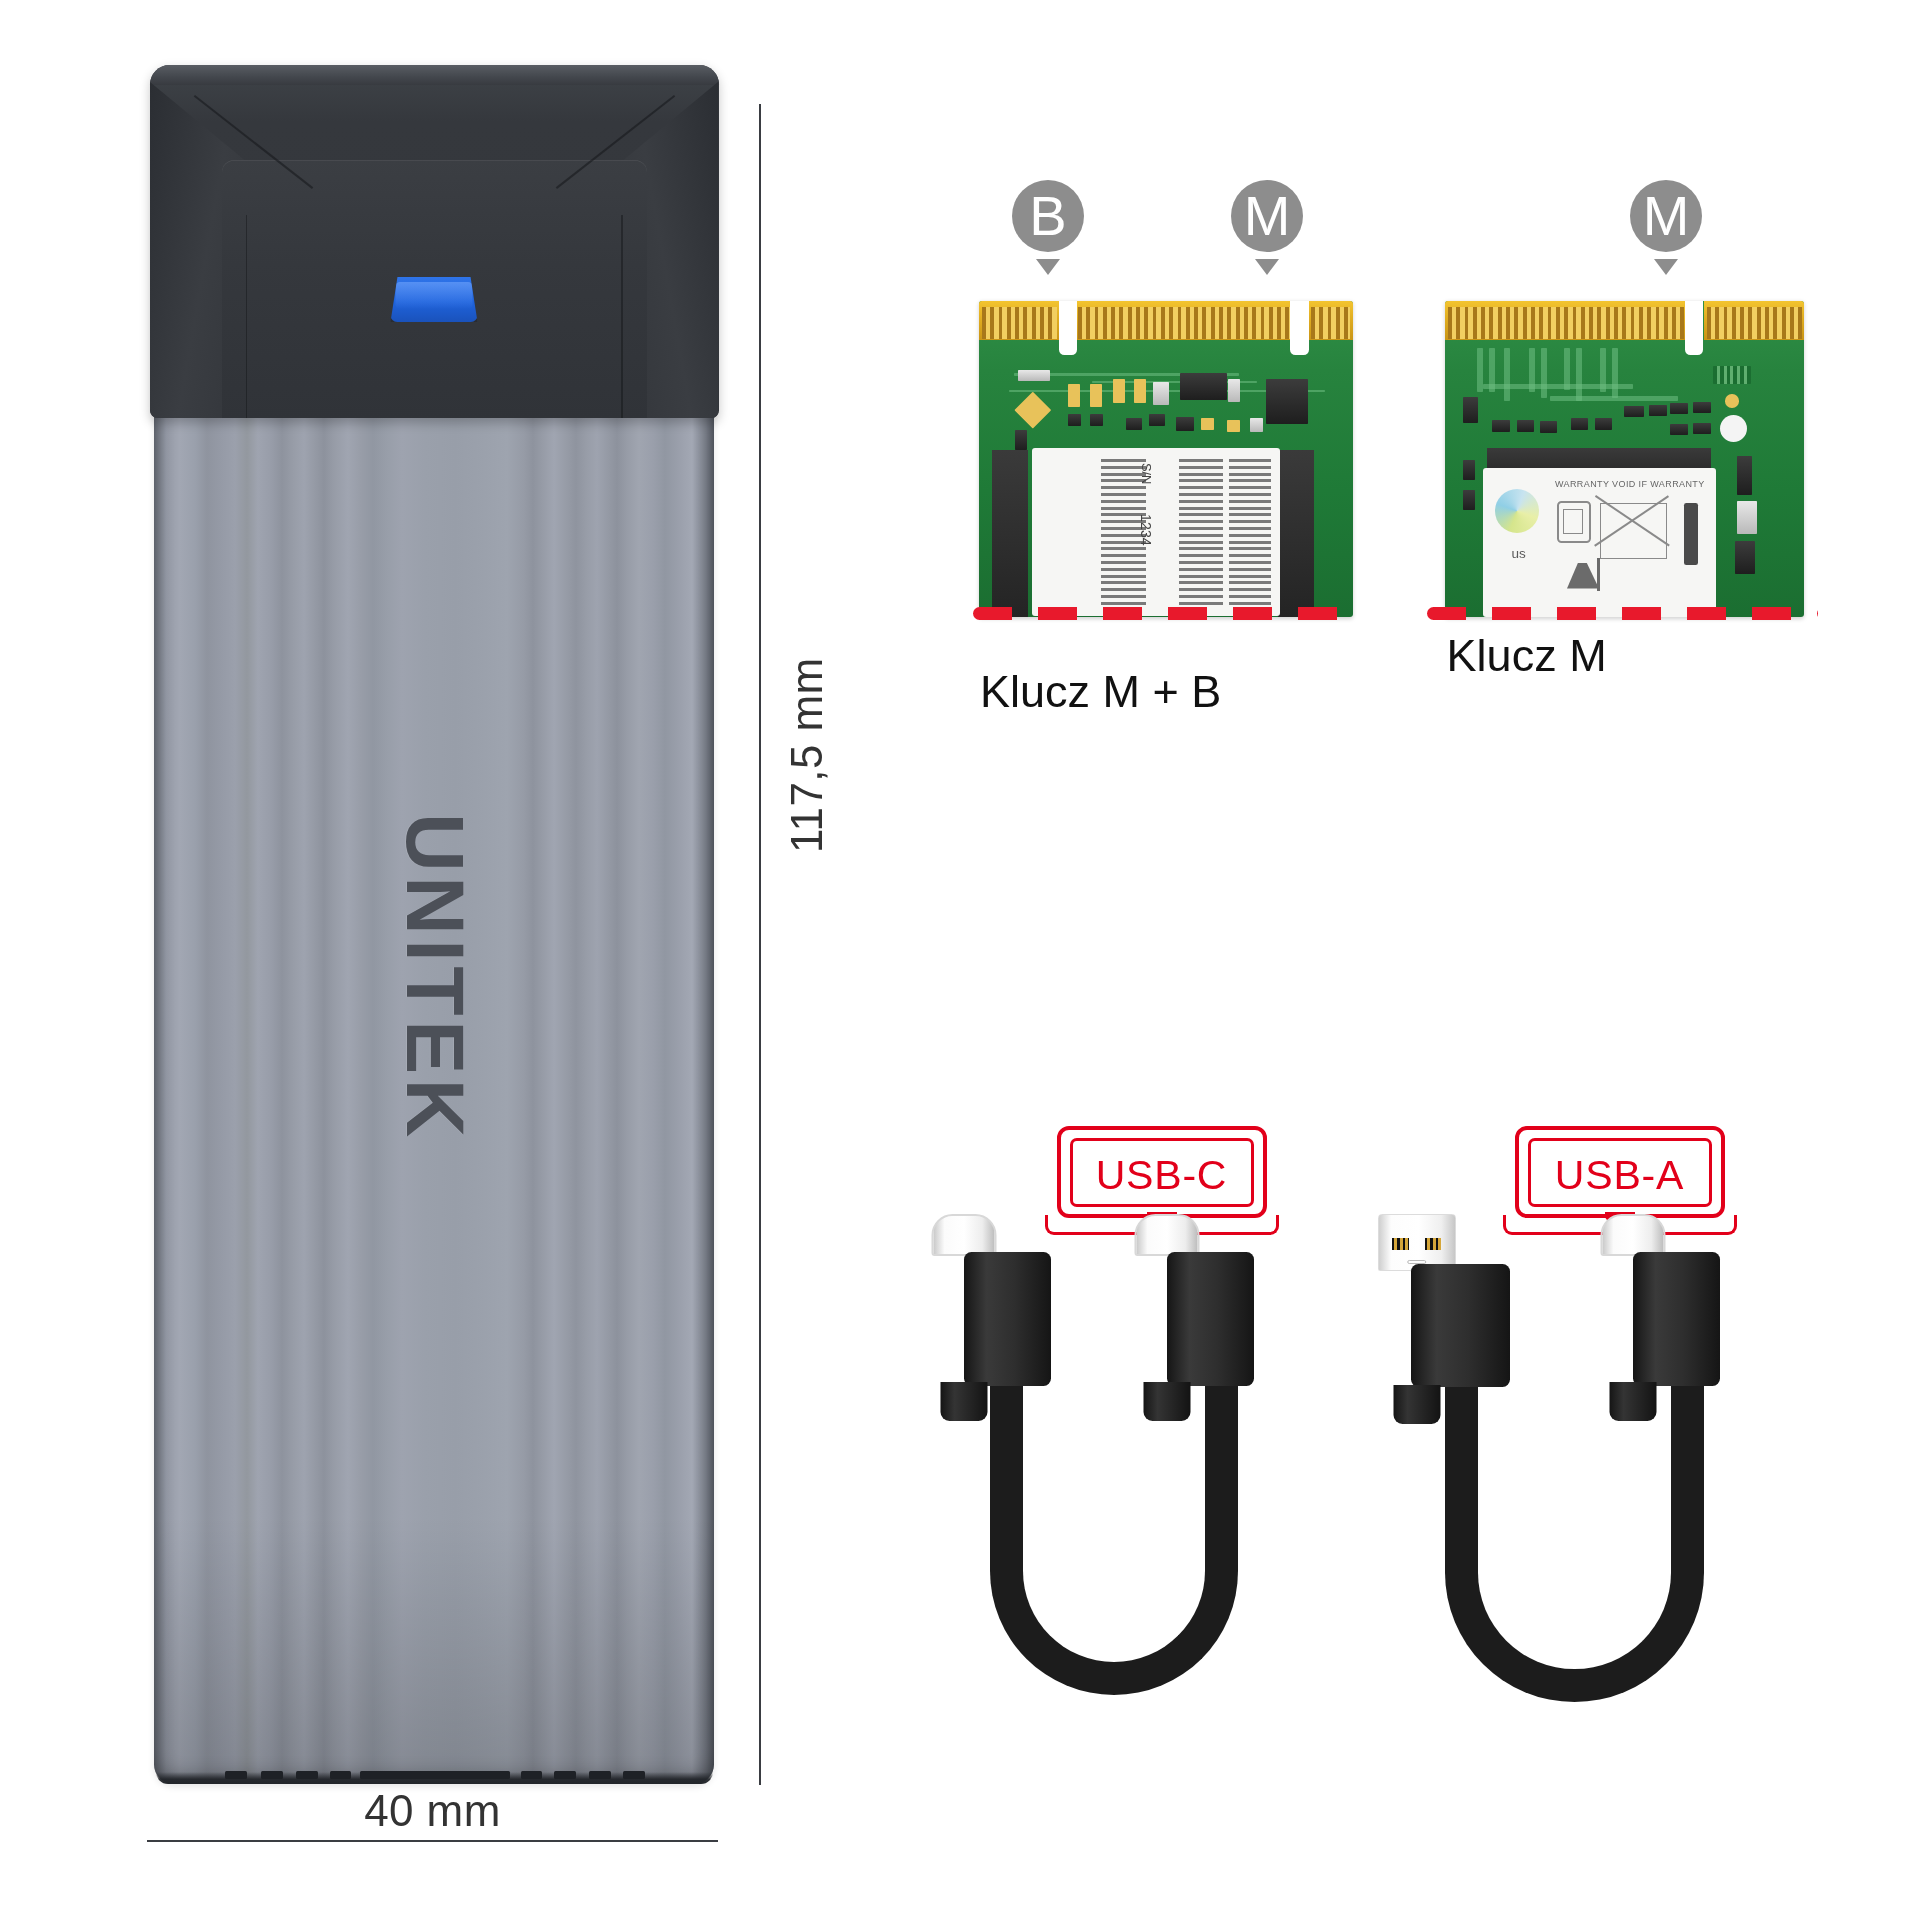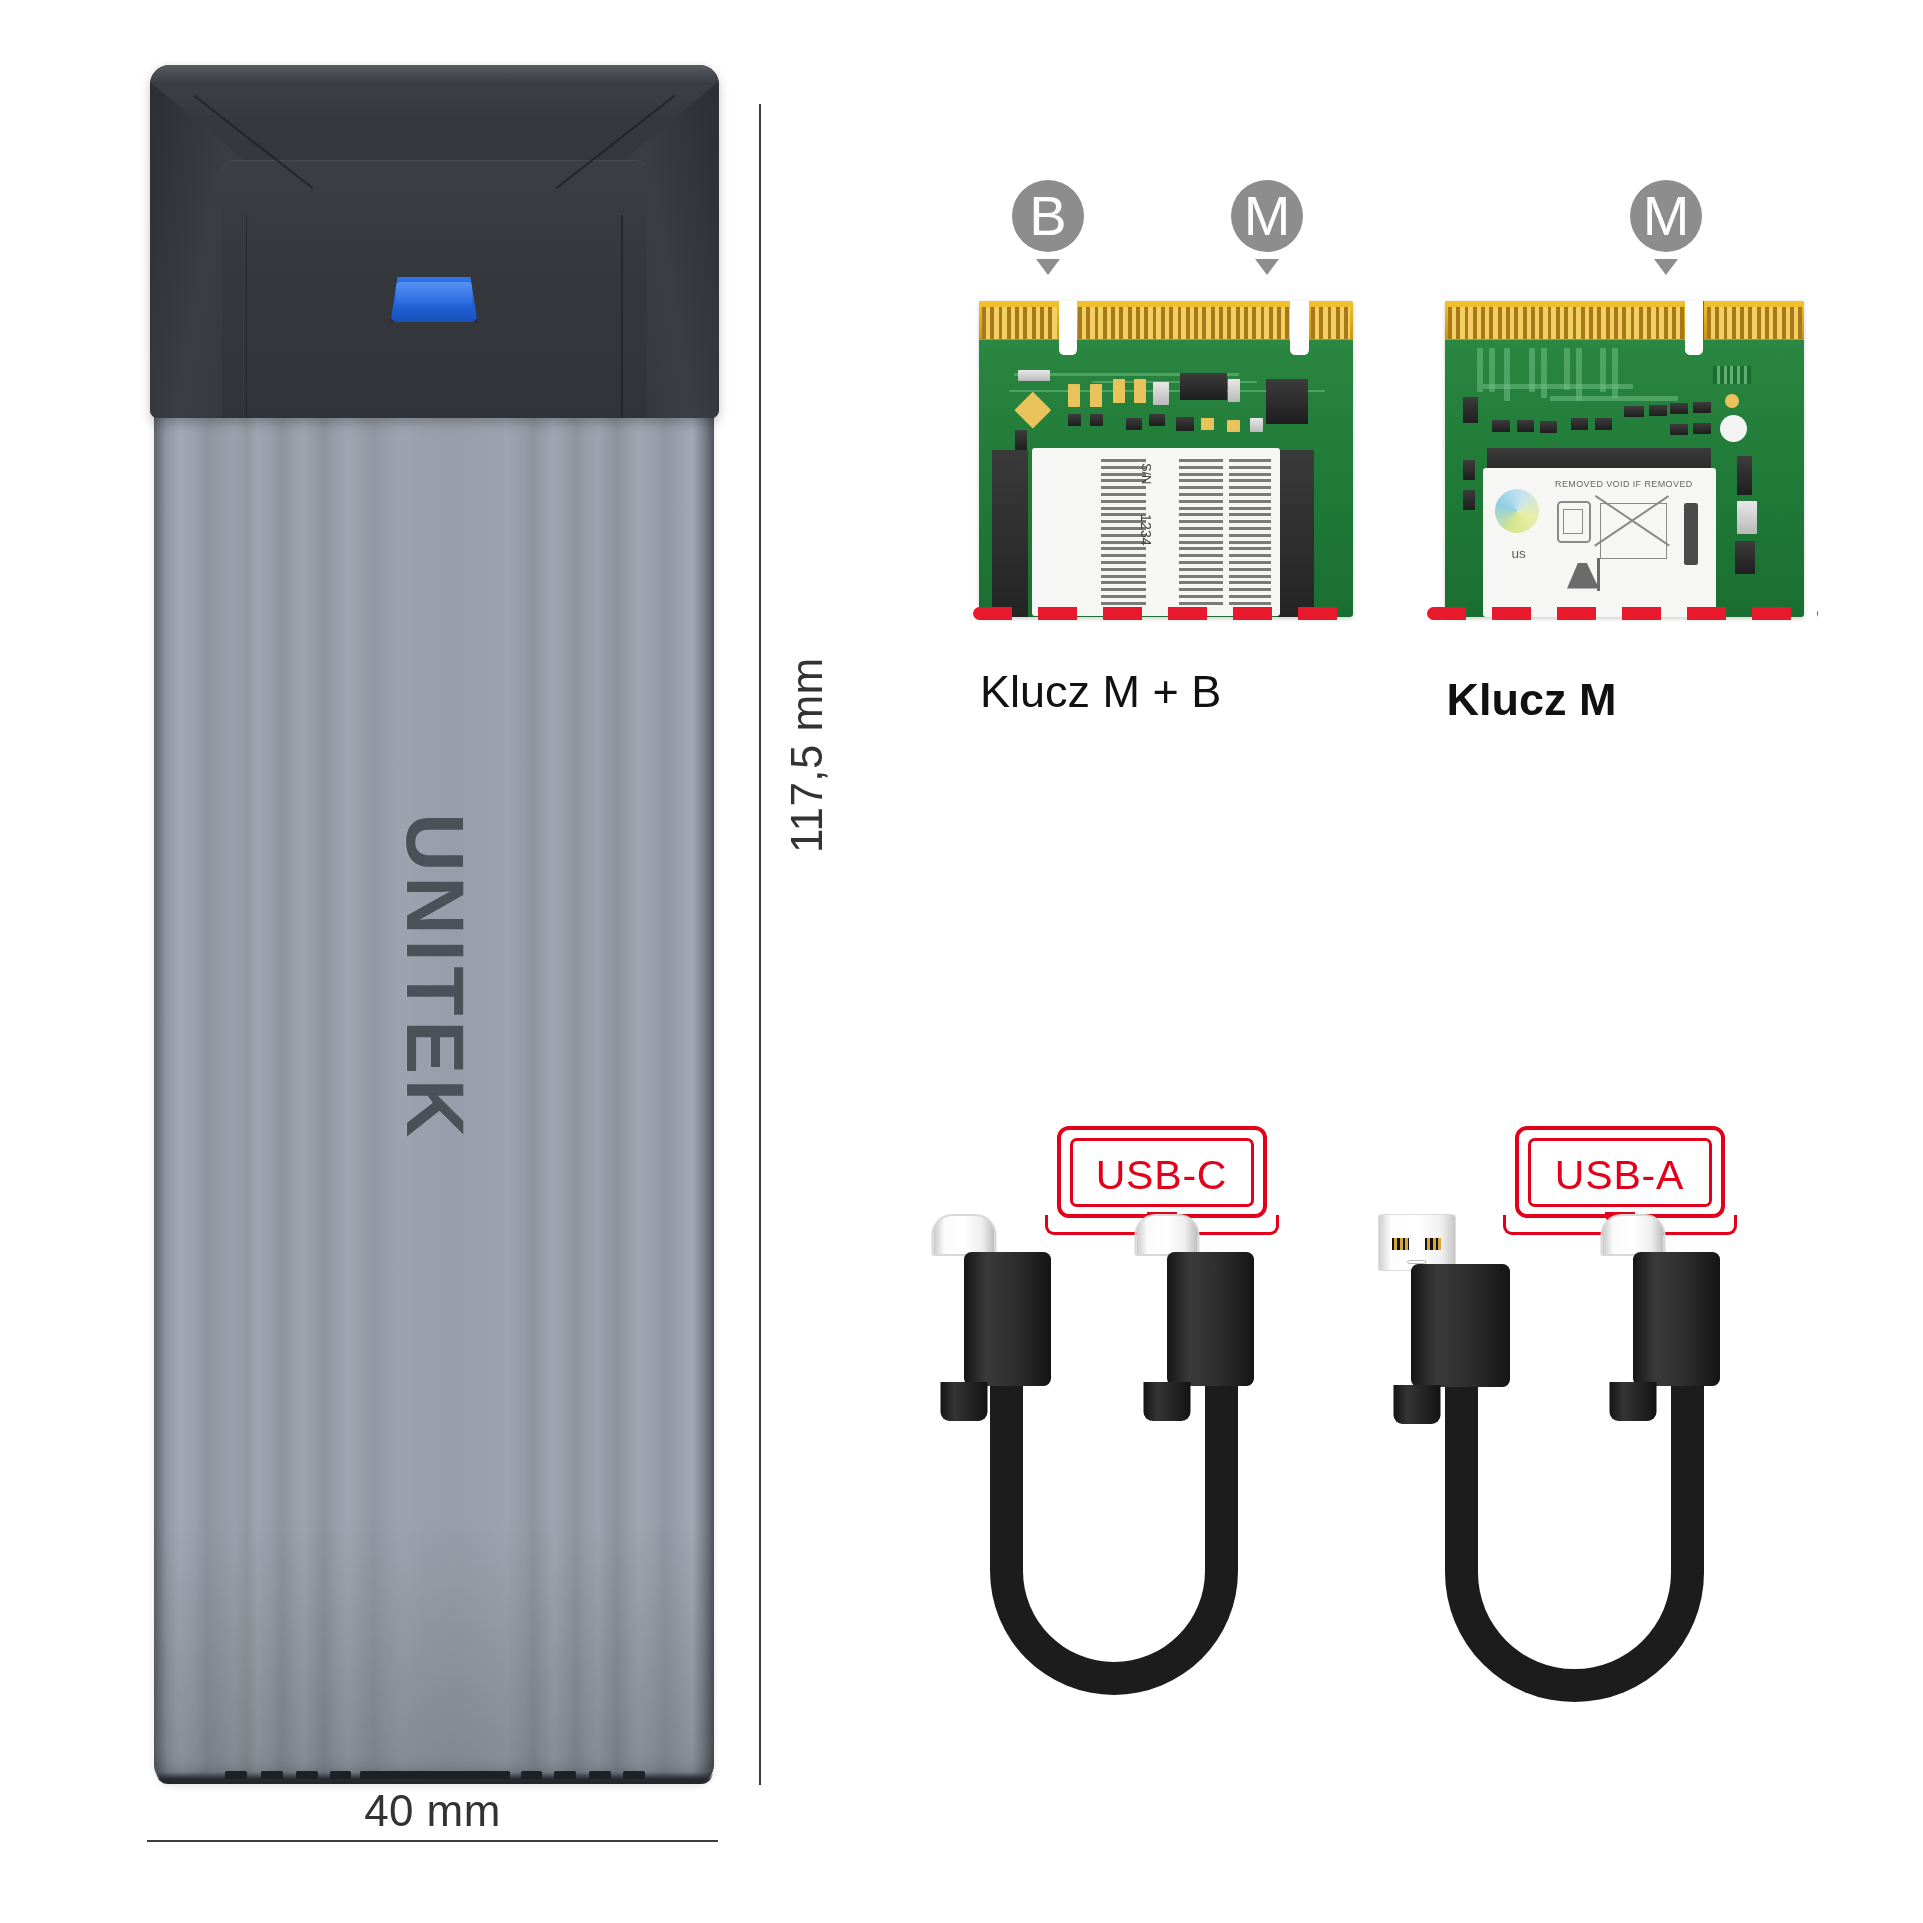--- a/index.html
+++ b/index.html
@@ -353,39 +353,39 @@
         <div class="heat-spread" style="left:42px;top:147px;width:224px;height:33px;"></div>
         <div class="comp chip-dark" style="left:292px;top:155px;width:15px;height:39px;"></div>
         <div class="comp chip-silver" style="left:292px;top:200px;width:19.5px;height:33px;"></div>
         <div class="comp chip-dark" style="left:290px;top:240px;width:19.5px;height:33px;"></div>
         <div class="comp chip-dark" style="left:18px;top:159px;width:12px;height:19.5px;"></div>
         <div class="comp chip-dark" style="left:18px;top:189px;width:12px;height:19.5px;"></div>
 
         <div class="pcb-white-label" style="left:38px;top:167px;width:233px;height:149px;">
           <div class="globe" style="left:12px;top:21px;width:44px;height:44px;opacity:.85;"></div>
           <div class="tiny" style="left:28.6px;top:78px;font-size:13.5px;color:#5a5a5a;">us</div>
-          <div class="warranty" style="left:72px;top:10.5px;">REMOVED VOID IF REMOVED</div>
+          <div class="warranty" style="left:72px;top:10.5px;">WARRANTY VOID IF WARRANTY</div>
           <div style="position:absolute;left:74px;top:33px;width:30px;height:38px;
                border:2.3px solid #8a8a8a;border-radius:4.5px;"></div>
           <div style="position:absolute;left:80px;top:41px;width:18px;height:22.5px;
                border:1.5px solid #8a8a8a;"></div>
 
           <div style="position:absolute;left:117px;top:35px;width:65px;height:54px;border:1.5px solid #8a8a8a;"></div>
           <div style="position:absolute;left:113px;top:27px;width:89px;height:1.5px;background:#8a8a8a;transform:rotate(34deg);transform-origin:left top;"></div>
           <div style="position:absolute;left:186px;top:28.6px;width:89px;height:1.5px;background:#8a8a8a;transform:rotate(146deg);transform-origin:left top;"></div>
           <div style="position:absolute;left:201px;top:35px;width:13.5px;height:62px;background:#4a4a4a;border-radius:2.3px;"></div>
           <div style="position:absolute;left:84px;top:95px;width:32px;height:25.6px;background:#6b6b6b;
                clip-path:polygon(0 100%,100% 100%,62% 0,34% 0);"></div>
           <div style="position:absolute;left:114px;top:90px;width:3px;height:33px;background:#6b6b6b;"></div>
         </div>
       </div>
 
       <div class="cut-line" style="left:6px;top:607px;width:391px;"></div>
 
-      <div class="ssd-caption" style="left:25.6px;top:674px;font-weight:bold;">Klucz M</div>
+      <div class="ssd-caption" style="left:25.6px;top:630px;">Klucz M</div>
     </div>
   </div>
 
   <div id="cable-panel">
 
     <div class="cable-col c1">
 
       <div class="laptop">
         <div class="laptop-lid">
             <div class="laptop-lid-in"></div>

